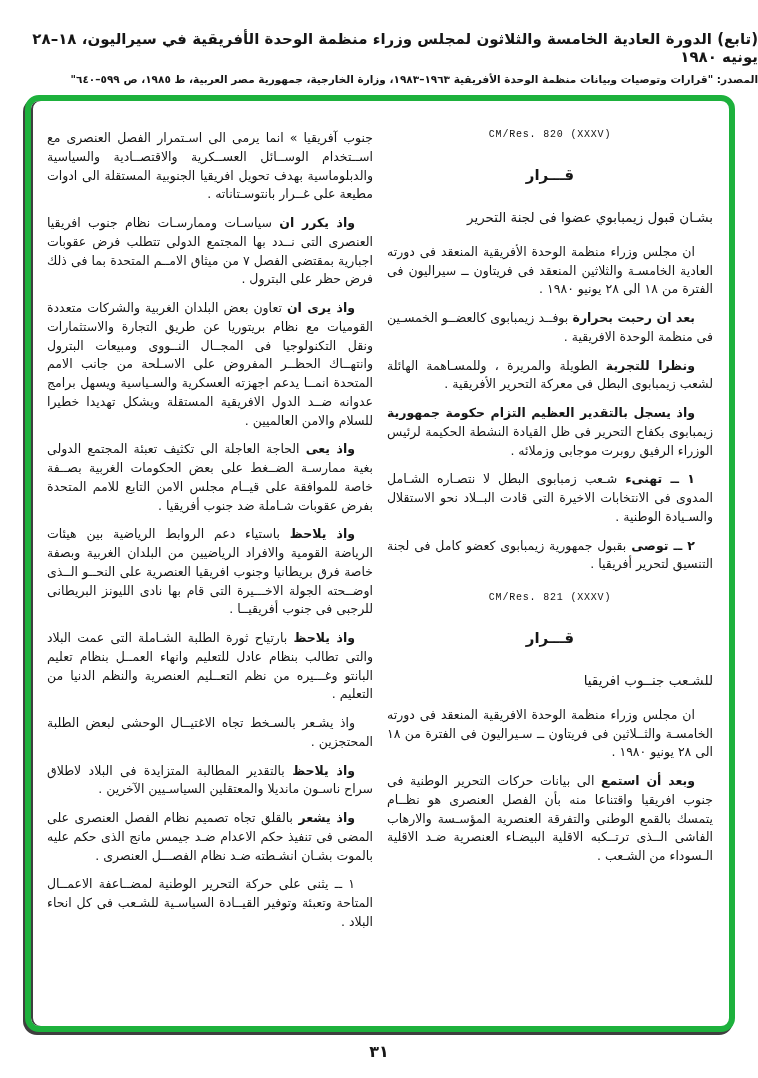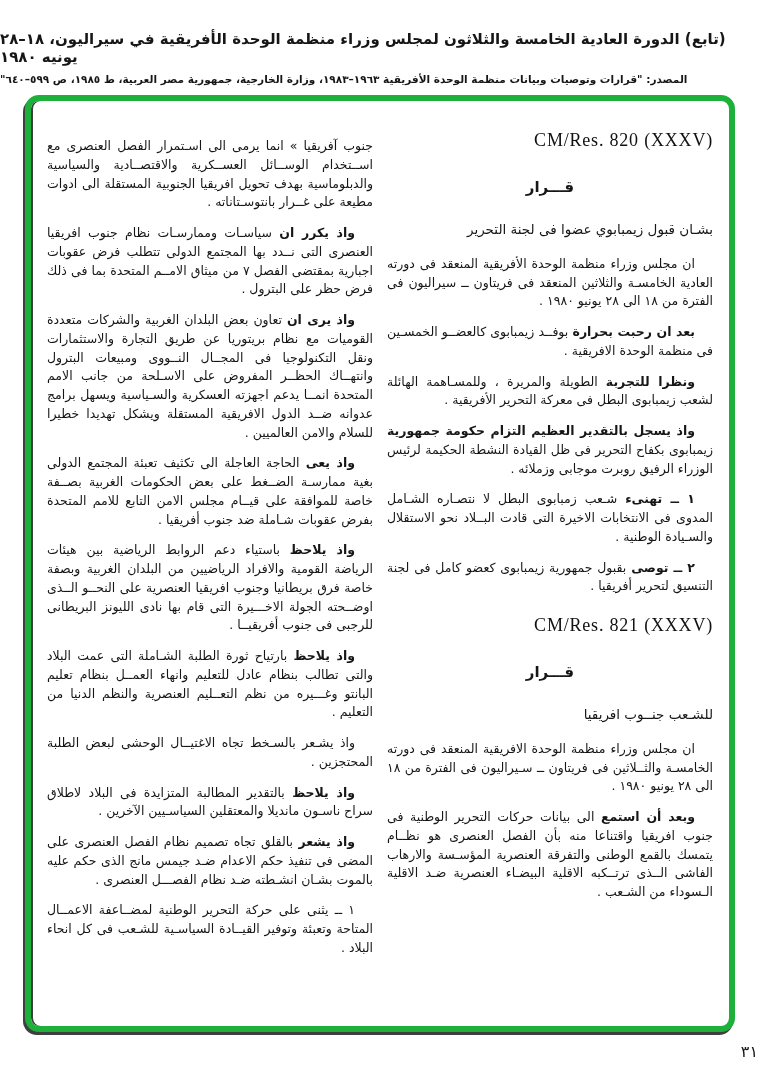--- a/index.html
+++ b/index.html
@@ -1,46 +1,46 @@
 <!DOCTYPE html>
 <html lang="ar"><head>
 <meta charset="utf-8">
 <style>
   html,body{margin:0;padding:0;}
   body{
     width:758px;height:1078px;position:relative;overflow:hidden;
     background:#ffffff;color:#161616;
     font-family:"DejaVu Sans", sans-serif;
   }
-  .page-header{position:absolute;top:30px;left:0;right:0;text-align:left;direction:rtl;}
+  .page-header{position:absolute;top:30px;left:0;right:0;text-align:right;direction:rtl;}
   .page-header .line1{font-size:15px;font-weight:bold;letter-spacing:0.2px;}
   .page-header .line2{font-size:10.5px;font-weight:bold;margin-top:7px;}
   .content-box{
     position:absolute;left:25px;top:95px;width:710px;height:937px;
     box-sizing:border-box;background:#ffffff;
     border:6px solid #1db13c;border-radius:14px;
     box-shadow: inset 2px 0 0 #3f3f3f, -2px 3px 0 #3f3f3f;
     padding:24px 16px 8px 16px;
     direction:rtl;display:flex;gap:14px;overflow:hidden;
   }
   .col{flex:1 1 0;overflow:hidden;font-size:12.5px;line-height:1.5;text-align:justify;}
-  .col p{margin:12px 0 10px 0;text-indent:18px;}
+  .col p{margin:4px 0 10px 0;text-indent:18px;}
   .col p.noindent{text-indent:0;}
   .res-id{
-    direction:ltr;text-align:right;unicode-bidi:embed;
-    font-family:Liberation Serif, serif;font-size:18px;letter-spacing:0.8px;
+    direction:ltr;text-align:center;unicode-bidi:embed;
+    font-family:Liberation Mono, monospace;font-size:10px;letter-spacing:0.8px;
     margin:2px 0 22px 0;color:#111;
   }
   .res-id.second{margin-top:16px;}
   .res-title{text-align:center;font-weight:bold;font-size:15px;margin:0 0 20px 0;text-indent:0;}
   .res-subtitle{text-align:right;font-weight:normal;font-size:13.5px;margin:0 0 16px 0;text-indent:0;}
   b.lead{font-weight:bold;}
   .page-number{
-    position:absolute;left:0;right:0;top:1042px;text-align:right;
-    font-size:16px;font-weight:normal;direction:rtl;
+    position:absolute;left:0;right:0;top:1042px;text-align:center;
+    font-size:16px;font-weight:bold;direction:rtl;
   }
 </style>
 </head>
 <body>
 
 <header class="page-header">
   <div class="line1">(تابع) الدورة العادية الخامسة والثلاثون لمجلس وزراء منظمة الوحدة الأفريقية في سيراليون، ١٨–٢٨ يونيه ١٩٨٠</div>
   <div class="line2">المصدر: "قرارات وتوصيات وبيانات منظمة الوحدة الأفريقية ١٩٦٣–١٩٨٣، وزارة الخارجية، جمهورية مصر العربية، ط ١٩٨٥، ص ٥٩٩–٦٤٠"</div>
 </header>
 

